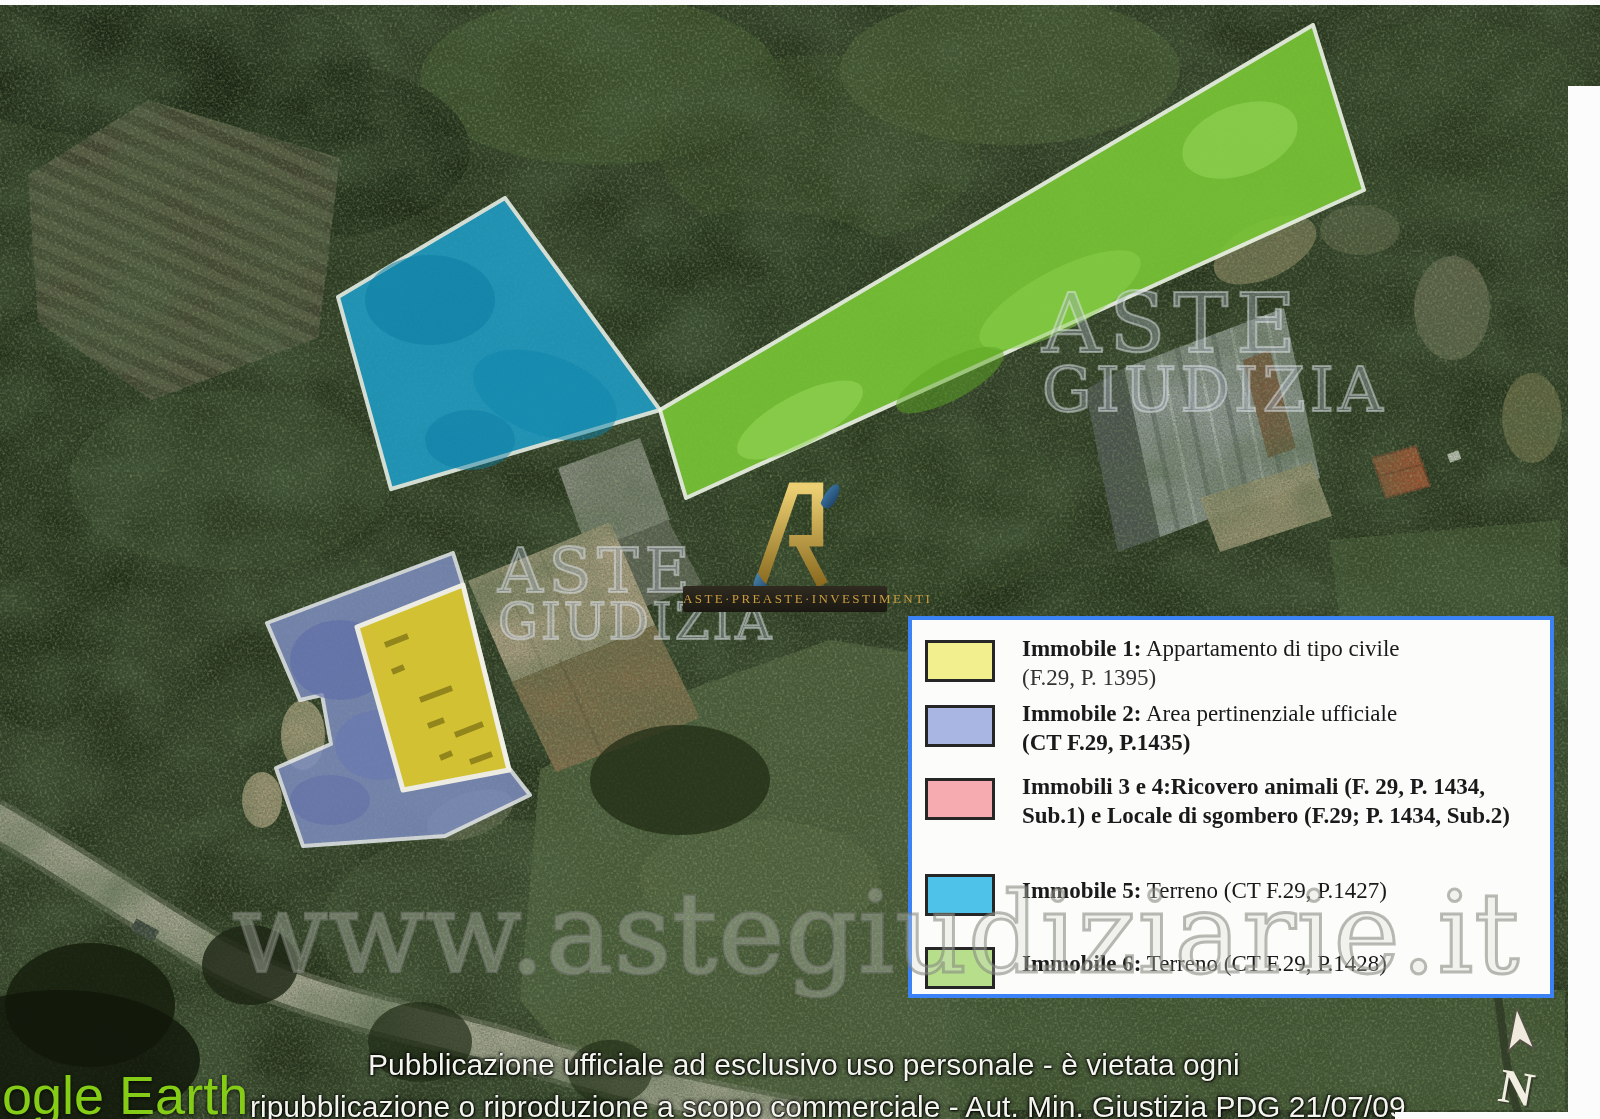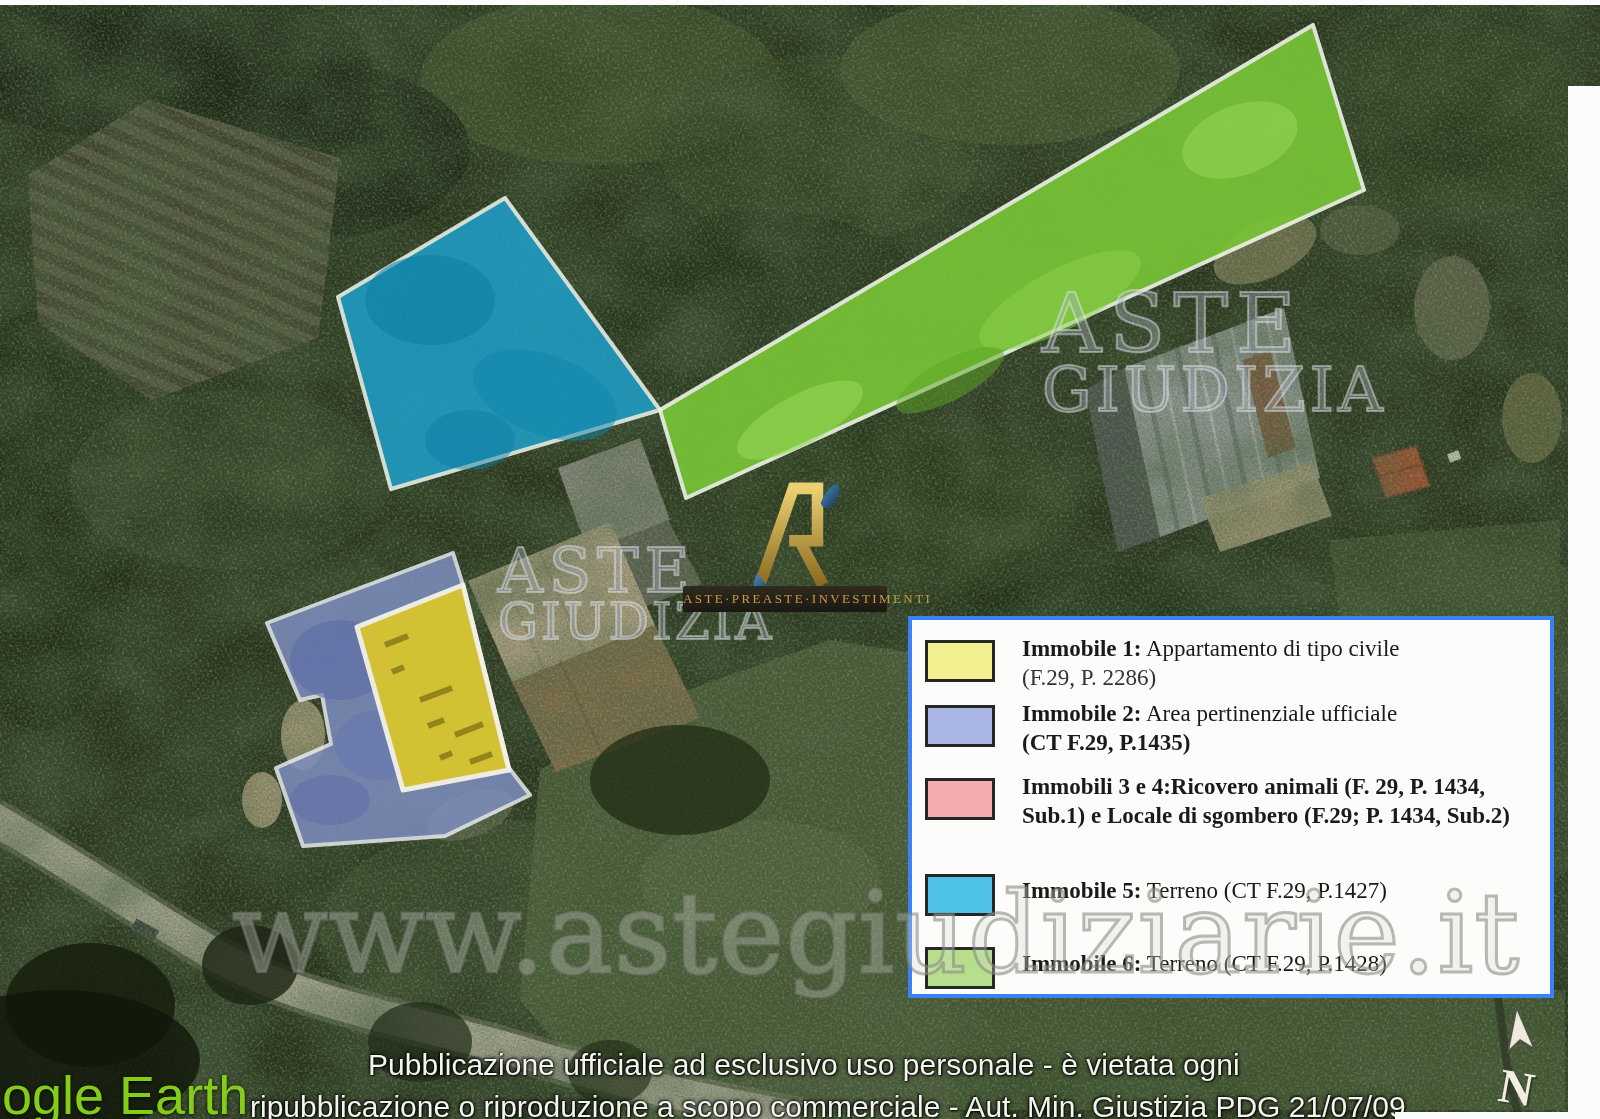--- a/index.html
+++ b/index.html
@@ -233,21 +233,21 @@
       <path d="M 66,22 C 74,2 88,-2 83,14 C 79,26 70,32 66,22 Z" fill="url(#lb)"></path>
       <path d="M 6,88 C -4,106 6,116 20,104 C 14,100 9,95 6,88 Z" fill="url(#lb)" opacity=".95"></path>
     </svg>
     <div id="logo-bar">ASTE·PREASTE·INVESTIMENTI</div>
   </div>
 
   <div class="abs" id="legend">
     <div class="swatch" style="top: 20px; background: rgb(241, 239, 142);"></div>
     <div class="lg-text" style="top:14px" id="lg-r1">
       <span class="lg-b">Immobile 1:</span><span class="lg-plain"> Appartamento di tipo civile</span>
-      <div class="line2">(F.29, P. 2286)</div>
+      <div class="line2">(F.29, P. 1395)</div>
     </div>
 
     <div class="swatch" style="top: 85px; background: rgb(169, 182, 228);"></div>
     <div class="lg-text" style="top:79px" id="lg-r2">
       <span class="lg-b">Immobile 2:</span><span class="lg-plain"> Area pertinenziale ufficiale</span>
       <div class="line2">(CT F.29, P.1435)</div>
     </div>
 
     <div class="swatch" style="top: 158px; background: rgb(245, 171, 175);"></div>
     <div class="lg-text" style="top:152px" id="lg-r3">

